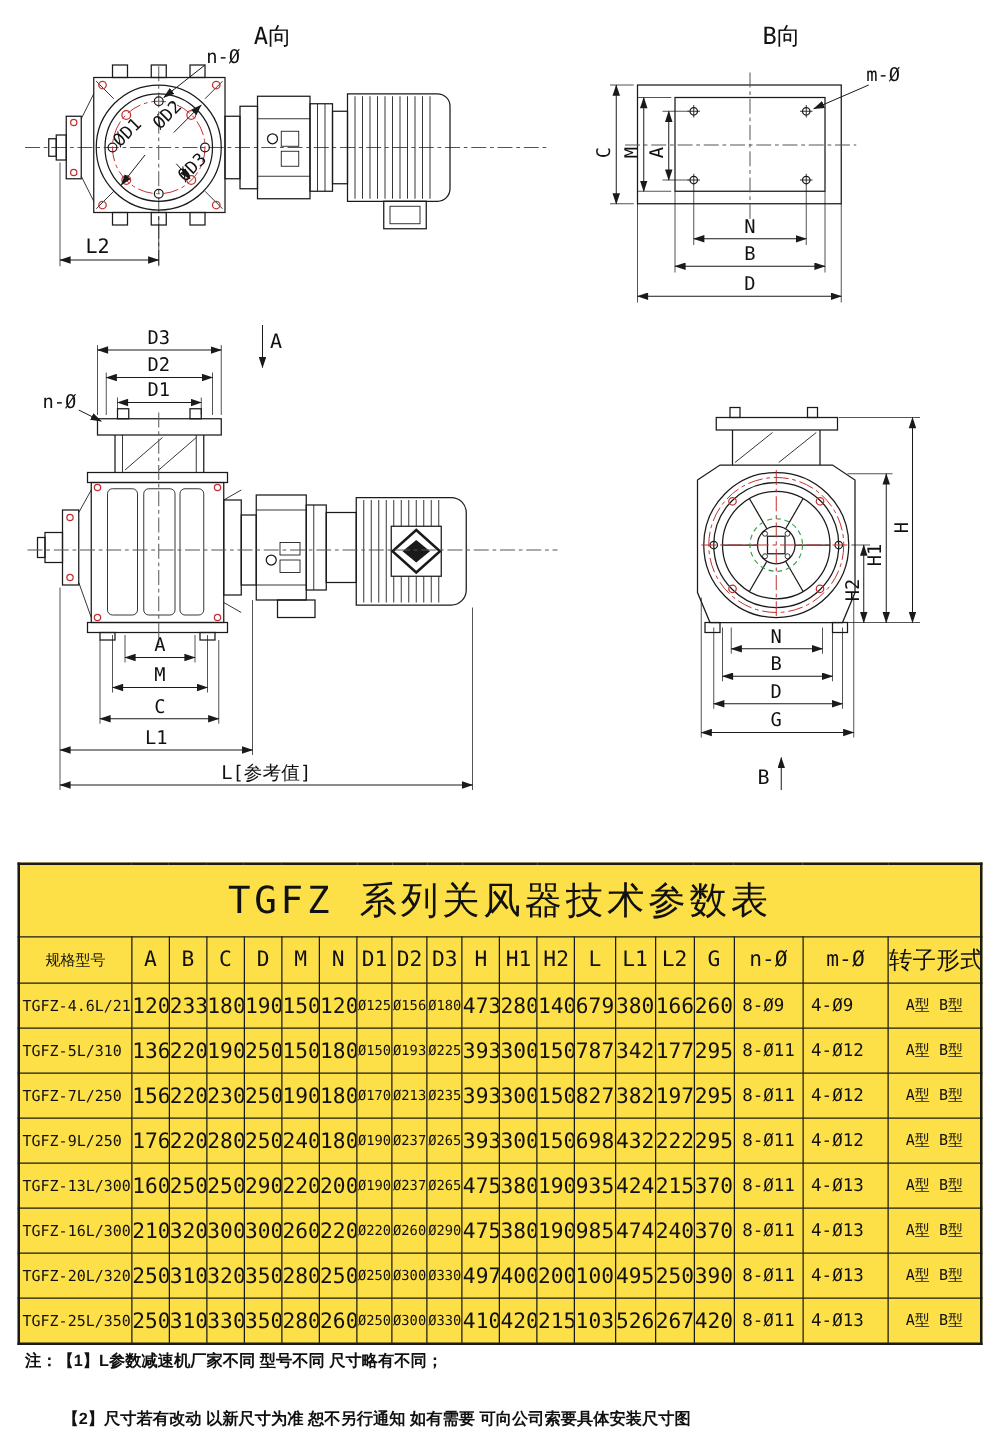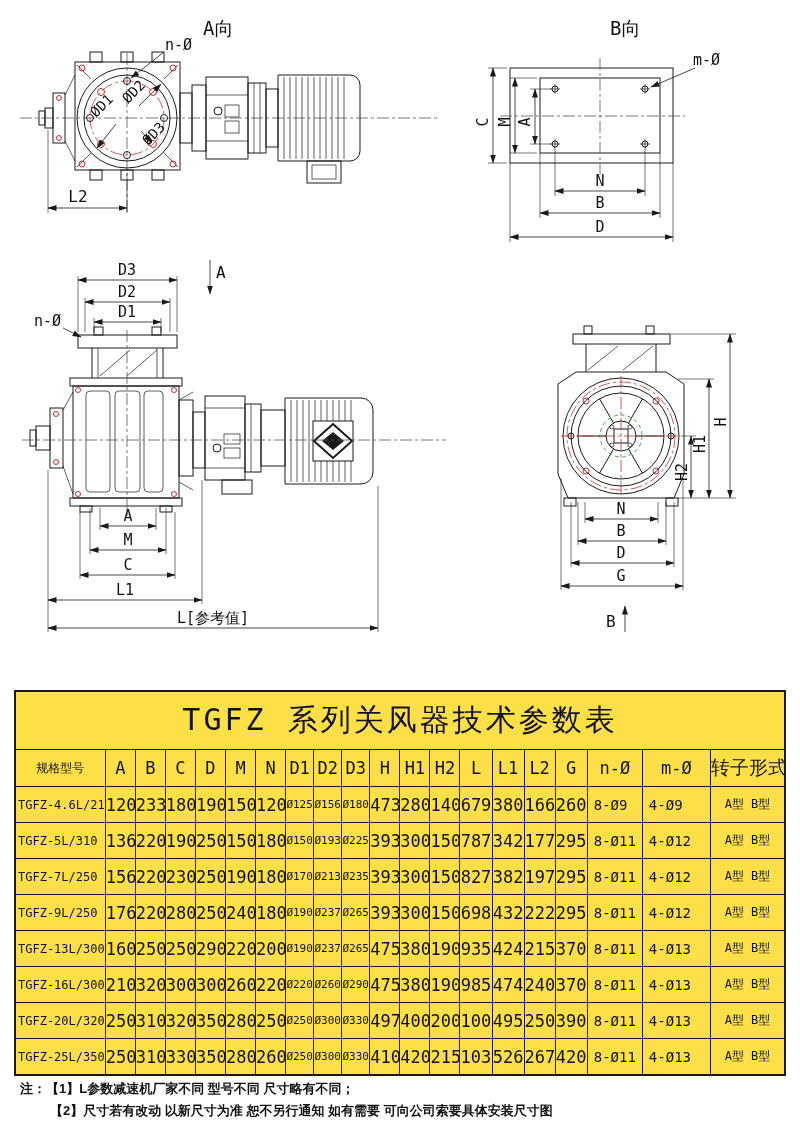--- a/index.html
+++ b/index.html
@@ -30,21 +30,21 @@
   tr.head-row th:last-child{font-size:19px;}
   tbody.spec-body td{height:35px;font-size:17px;}
   tbody.spec-body td:first-child{text-align:left;font-size:12px;padding-left:2px;}
   tbody.spec-body td:nth-child(8),tbody.spec-body td:nth-child(9),
   tbody.spec-body td:nth-child(10){font-size:11px;}
   tbody.spec-body td:nth-child(18),tbody.spec-body td:nth-child(19){text-align:left;font-size:14px;padding-left:6px;}
   tbody.spec-body td:last-child{font-size:12px;}
 
   .notes{position:absolute;left:20px;top:1078px;font-size:13px;font-weight:bold;
          line-height:22px;font-family:Liberation Sans, sans-serif;}
-  .notes .row2{margin-left:30px;}
+  .notes .row2{margin-left:30px;margin-top:24px;}
 </style>
 </head>
 <body>
 
 <div class="page">
 
   <svg width="0" height="0" style="position:absolute">
     <defs>
       <marker id="ae" markerWidth="10" markerHeight="8" refX="8.5" refY="3" orient="auto" markerUnits="userSpaceOnUse">
         <path d="M0,0L9,3L0,6Z" fill="#1a1a1a"></path>

